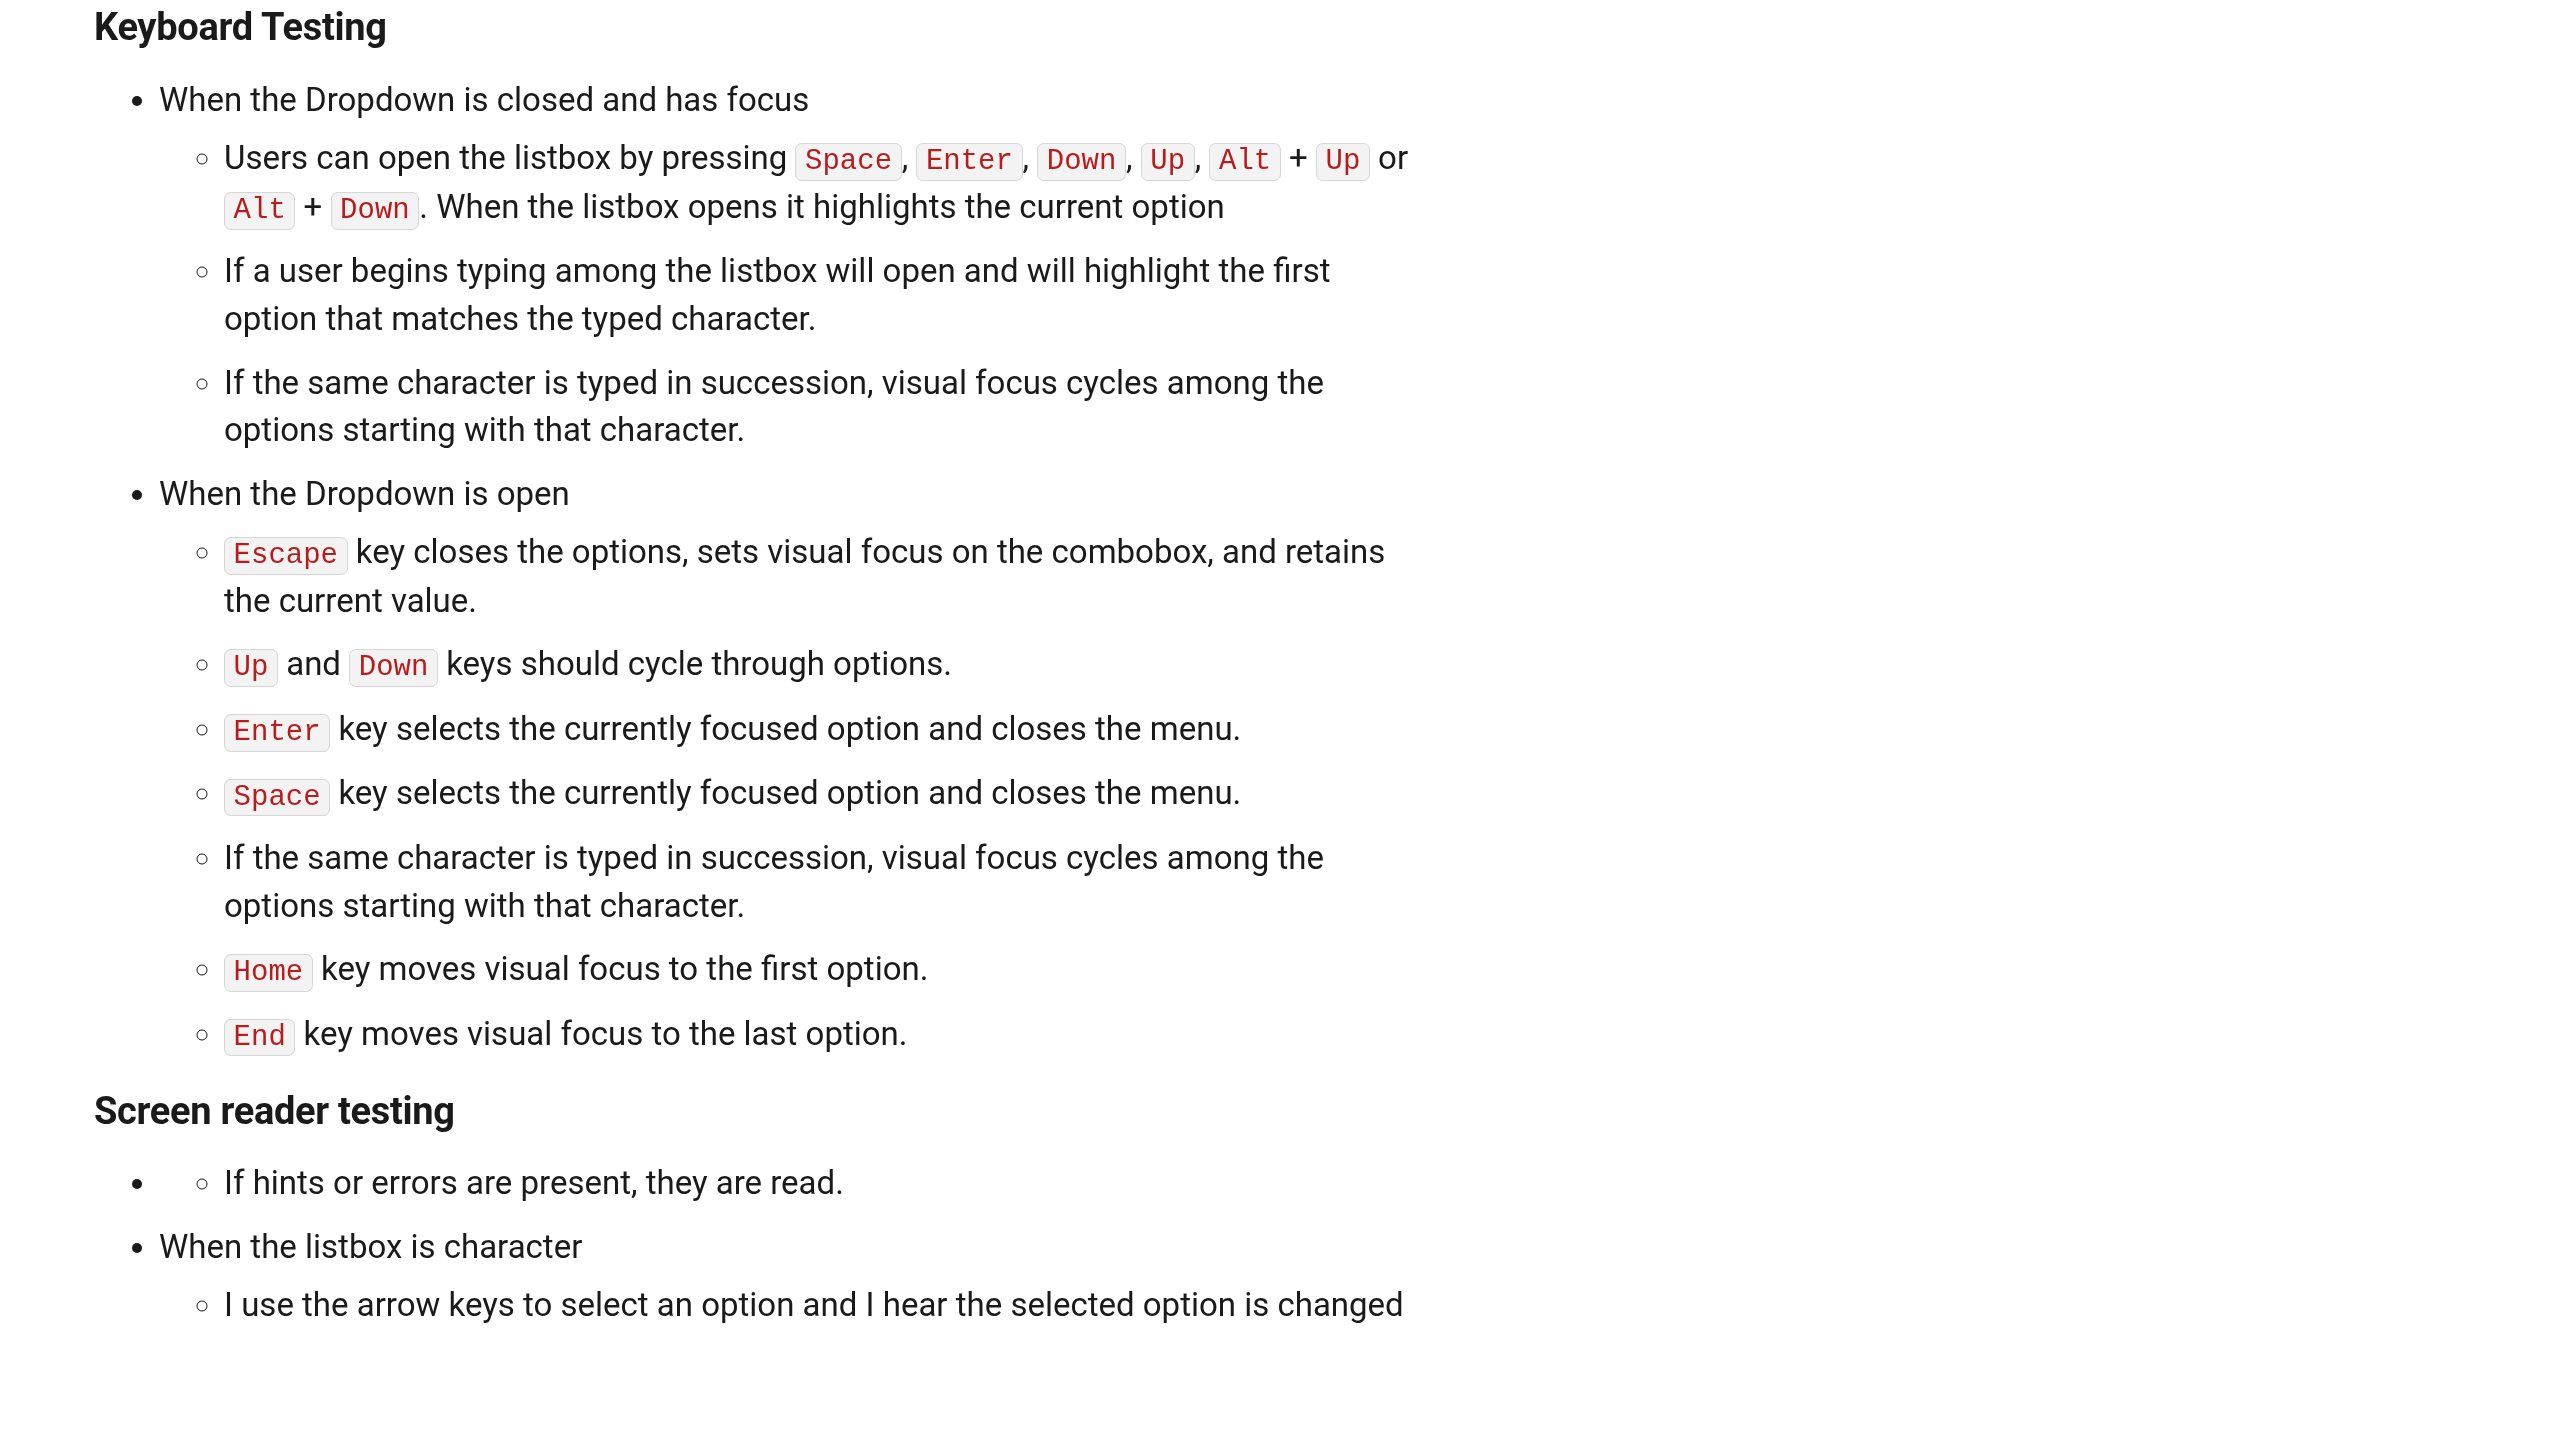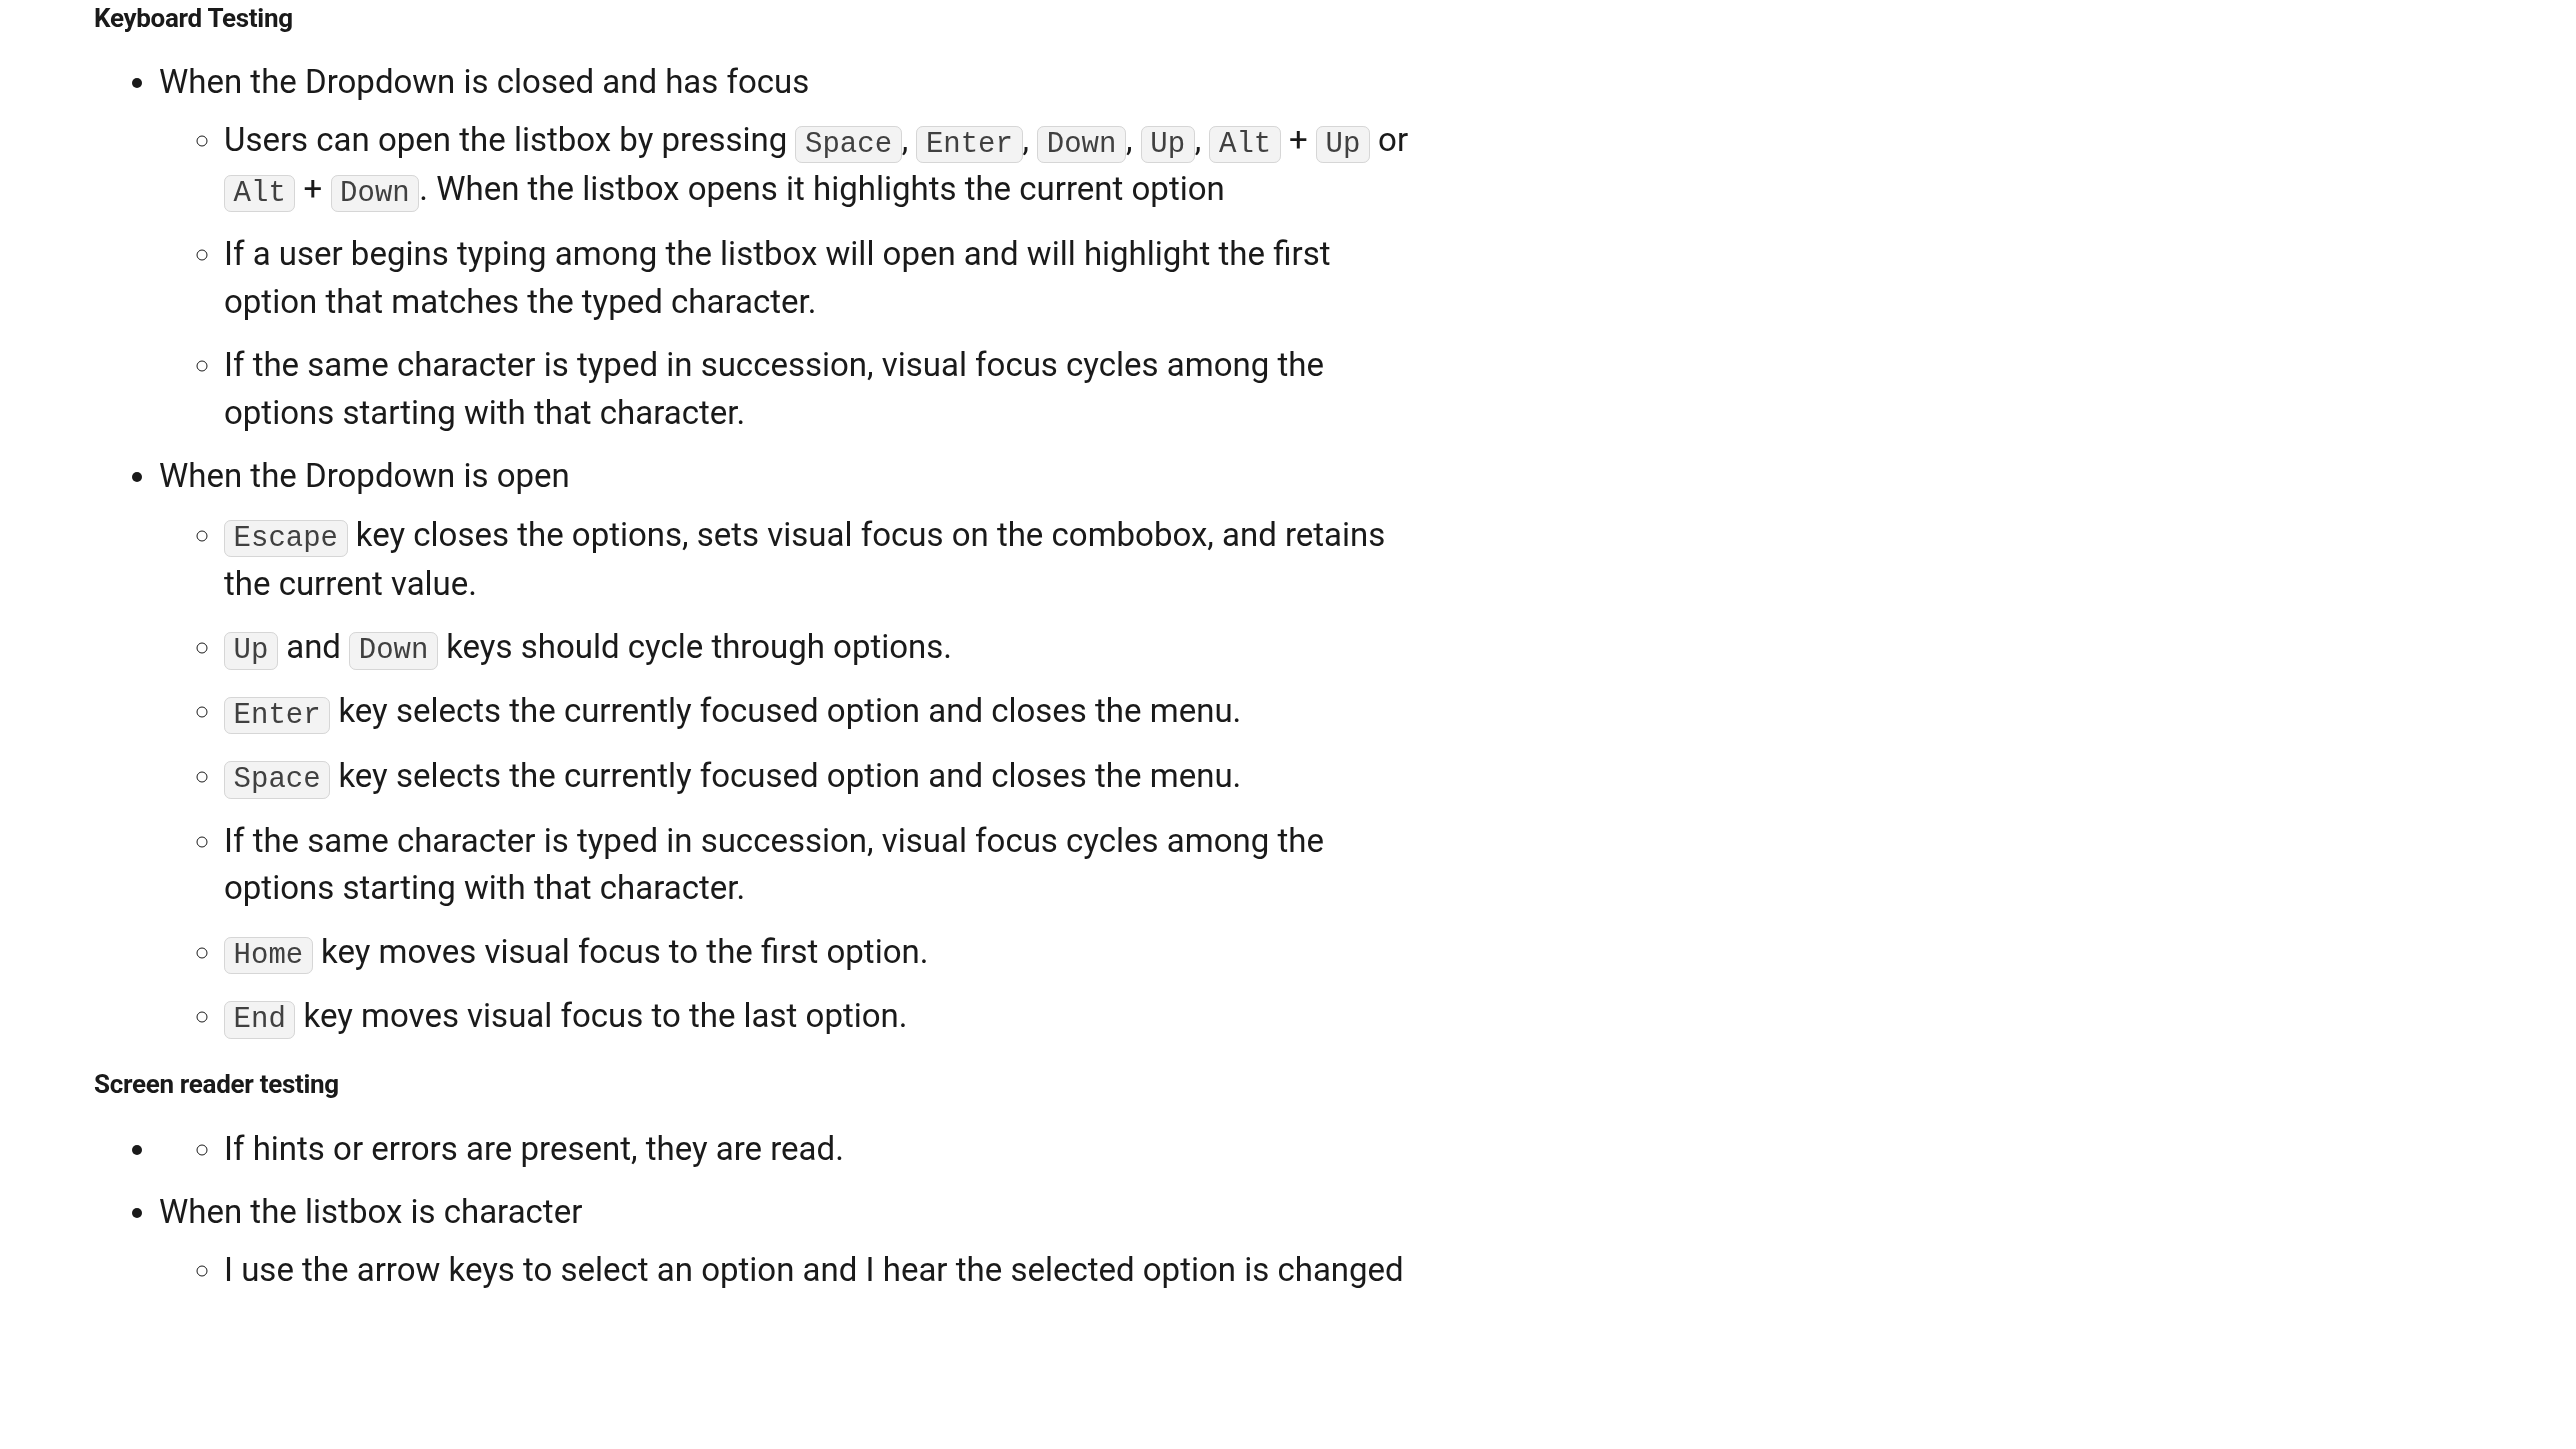--- a/index.html
+++ b/index.html
@@ -16,21 +16,21 @@
     padding: 0;
     width: 2576px;
     height: 1449px;
     overflow: hidden;
   }
   .page {
     padding: 0 94px 0 94px;
     max-width: 1511px;
   }
   h2 {
-    font-size: 26px;
+    font-size: 38px;
     font-weight: 700;
     margin: 0 0 20.6px 0;
     letter-spacing: -0.3px;
   }
   h2.mt {
     margin-top: 25px;
   }
   ul.outer {
     list-style: disc;
     padding-left: 65px;
@@ -52,21 +52,21 @@
     display: block;
     margin-bottom: 5.2px;
   }
   code.kbd {
     font-family: ui-monospace, SFMono-Regular, "SF Mono", Menlo, Consolas, "Liberation Mono", monospace;
     font-size: 29px;
     background: #f3f3f3;
     border: 0.9px solid #d6d6d6;
     border-radius: 6.9px;
     padding: 0.9px 8.6px 1.7px 8.6px;
-    color: #404040;
+    color: #b91c1c;
     white-space: nowrap;
   }
   .cutoff {
     overflow: hidden;
     max-height: 46px;
   }
 </style>
 </head>
 <body>
 

